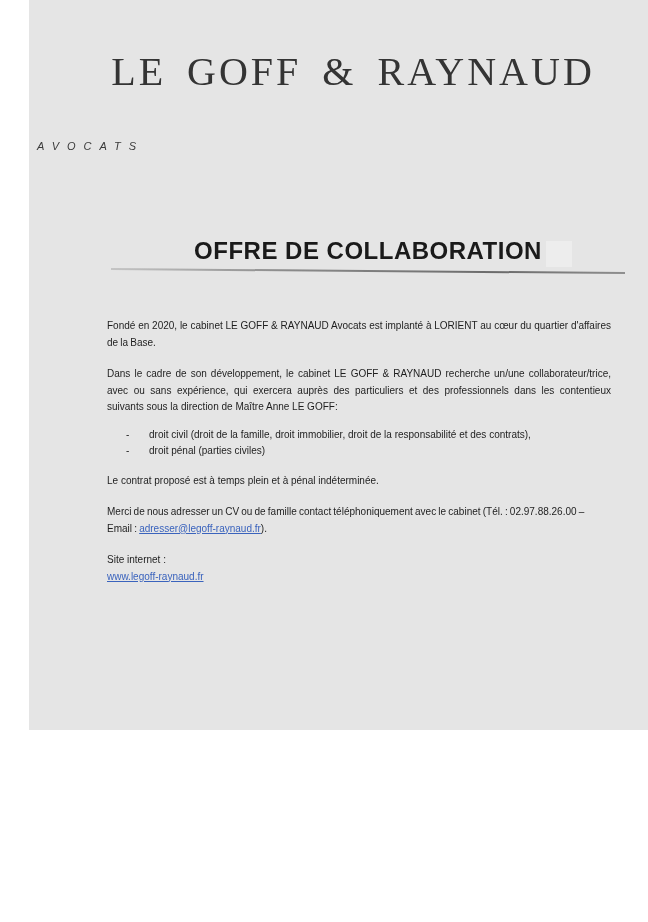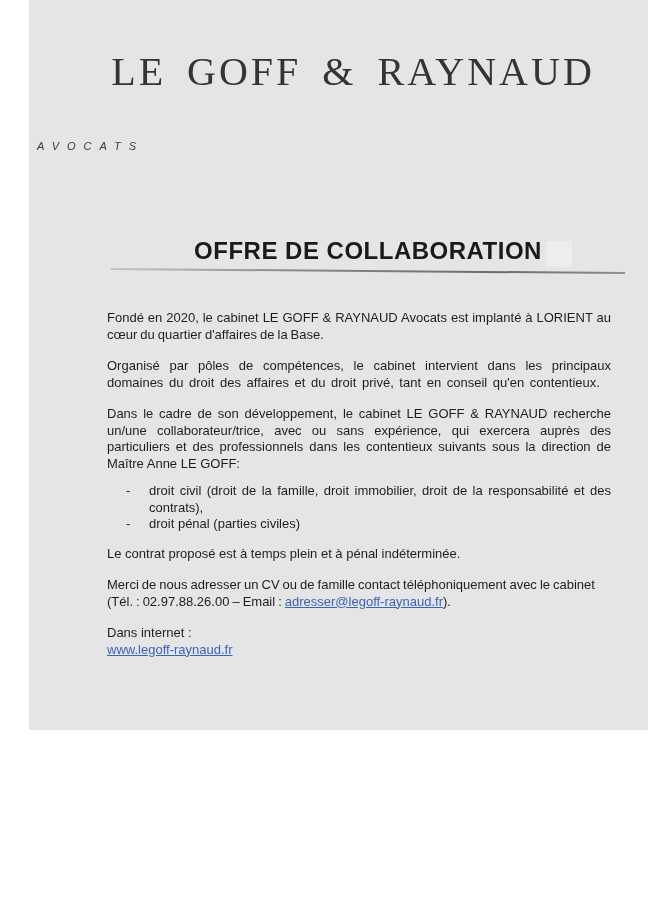--- a/index.html
+++ b/index.html
@@ -56,23 +56,23 @@
     position:absolute;
     left:82px;top:268px;
     width:514px;height:2px;
     background:linear-gradient(90deg,#c4c4c4,#8a8a8a 35%,#6b6b6b 75%,#8f8f8f);
     transform:rotate(0.45deg);
     transform-origin:left center;
   }
   
   .body{
     position:absolute;
-    left:78px;top:310px;
+    left:78px;top:318px;
     width:504px;
-    font-size:13px;
+    font-size:10px;
     line-height:16.5px;
     color:#1e1e1e;
   }
   .body p{margin:0 0 15px 0;}
   .just{text-align:justify;}
   .tight{word-spacing:-0.6px;}
   .loose{word-spacing:2px;}
   .p-recruit{margin-bottom:11px !important;}
   ul.dash-list{
     list-style:none;
@@ -124,41 +124,40 @@
   <div class="firm-subtitle">AVOCATS</div>
 
   <h2 class="doc-title">OFFRE DE COLLABORATION</h2>
   <div class="title-fade"></div>
   <div class="title-rule"></div>
 
   <div class="body">
 
     <p class="just tight">Fondé en 2020, le cabinet LE GOFF &amp; RAYNAUD Avocats est implanté à LORIENT au cœur du quartier d'affaires de la Base.</p>
 
-    <p class="just loose">Organisé par pôles de compétences, le cabinet intervient dans les principaux domaines du droit des affaires et du droit privé, tant en conseil qu'en contentieux.</p>
 
     <p class="just p-recruit">Dans le cadre de son développement, le cabinet LE GOFF &amp; RAYNAUD recherche un/une collaborateur/trice, avec ou sans expérience, qui exercera auprès des particuliers et des professionnels dans les contentieux suivants sous la direction de Maître Anne LE GOFF:</p>
 
     <ul class="dash-list">
       <li>
         <span class="marker">-</span>
         <span class="li-text">droit civil (droit de la famille, droit immobilier, droit de la responsabilité et des contrats),</span>
       </li>
       <li>
         <span class="marker">-</span>
         <span class="li-text">droit pénal (parties civiles)</span>
       </li>
     </ul>
 
     <p>Le contrat proposé est à temps plein et à pénal indéterminée.</p>
 
 
 
     <p class="tight"><span>Merci de nous adresser un CV ou de famille contact téléphoniquement avec le cabinet (Tél. : 02.97.88.26.00 – Email : </span><a class="doc-link">adresser@legoff-raynaud.fr</a><span>).</span></p>
 
-    <p><span class="site-label">Dans internet :</span><a class="doc-link">www.legoff-raynaud.fr</a></p>
+    <p><span class="site-label">Site internet :</span><a class="doc-link">www.legoff-raynaud.fr</a></p>
 
   </div>
 
   <div class="pen-mark"></div>
   <div class="fold-line"></div>
 
 </div>
 
 </body></html>

